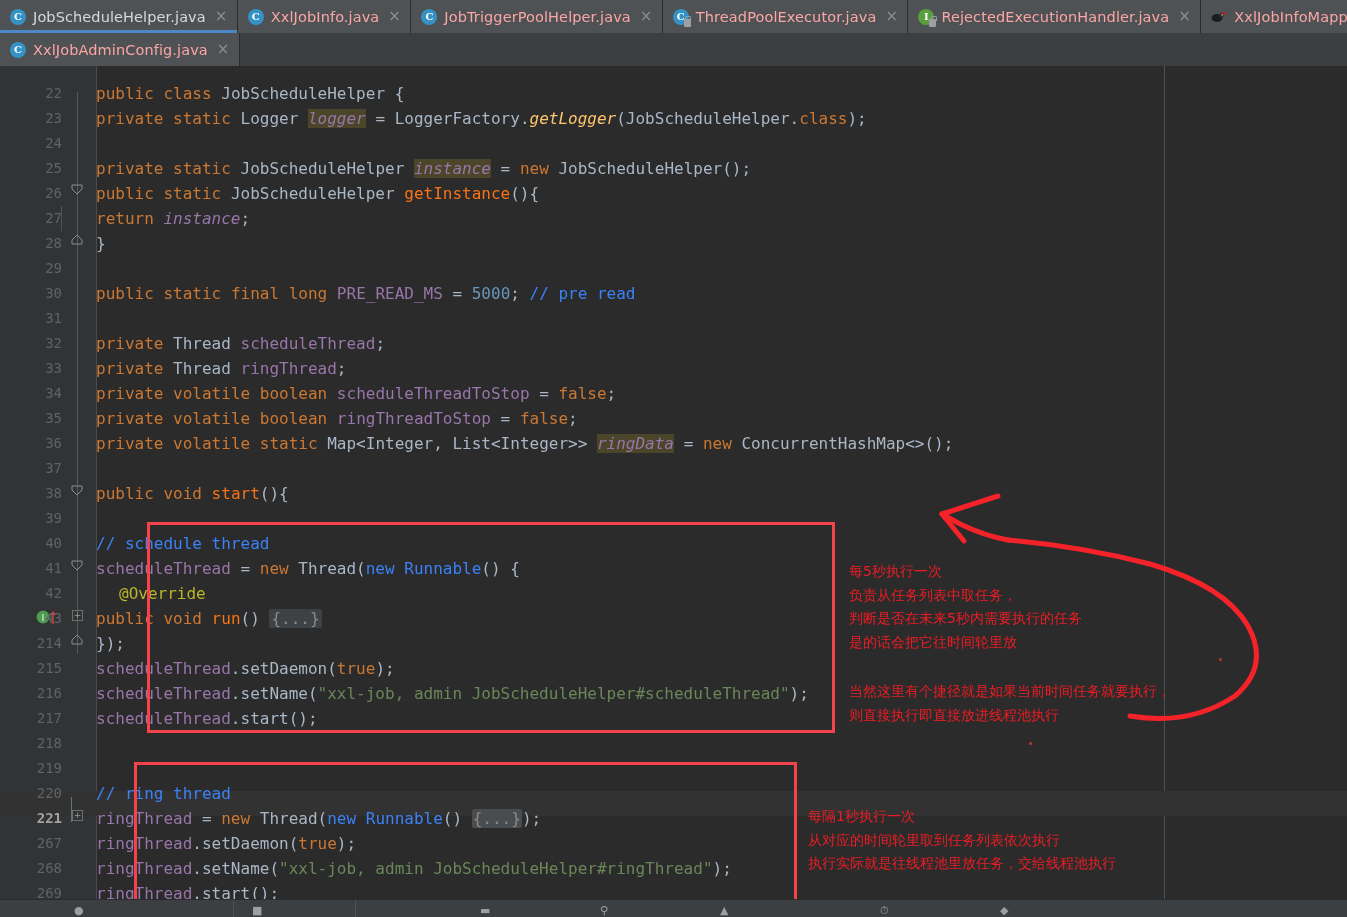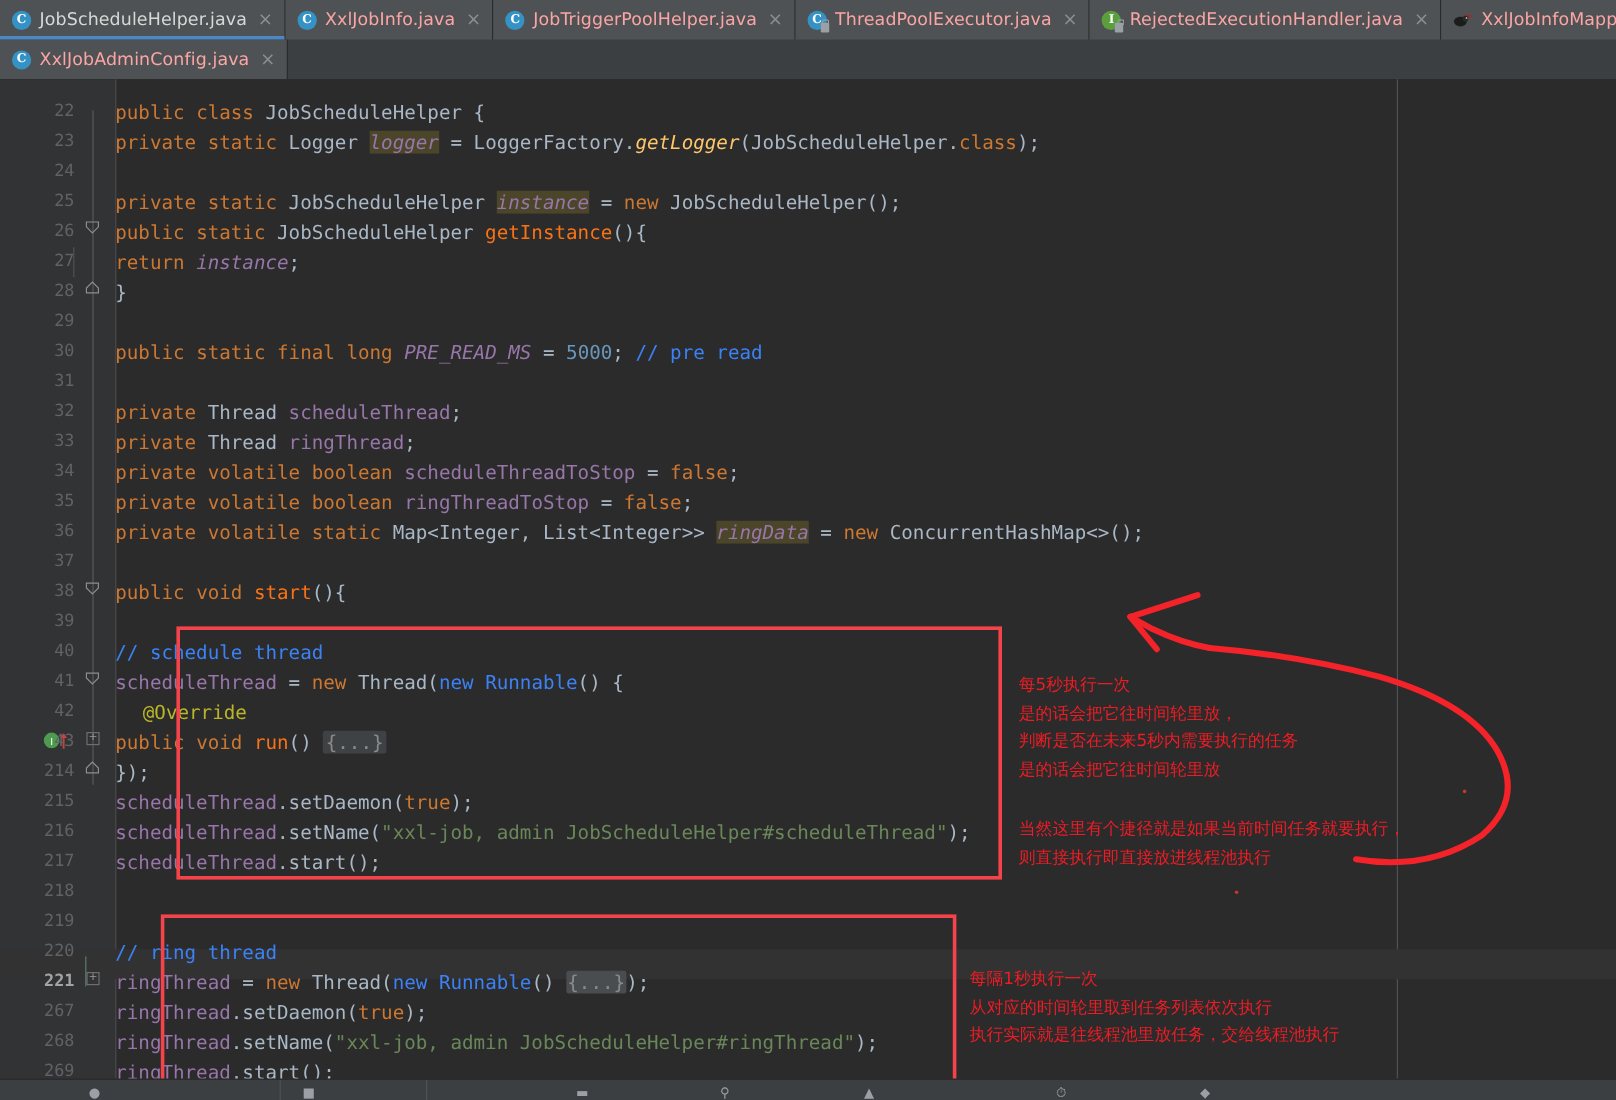--- a/index.html
+++ b/index.html
@@ -85,21 +85,21 @@
     font-family:"DejaVu Sans Mono", monospace;
   }
   .lnum.current { color:#a4a3a3; font-weight:bold; }
   .code { position:absolute; left:96px; line-height:25px; }
 
   
   .kw      { color:#cc7832; }
   .plain   { color:#a9b7c6; }
   .field   { color:#9876aa; }
   .statfld { color:#9876aa; font-style:italic; }
-  .statconst { color:#9876aa; font-style:italic; }
+  .statconst { color:#9876aa; }
   .method  { color:#f97316; }
   .methodi { color:#ffc66d; font-style:italic; }
   .num     { color:#6897bb; }
   .str     { color:#6a8759; }
   .cmt     { color:#3b82f6; }
   .anno    { color:#bbb529; }
   .hl { background:#4b4529; }
   .fold { background:#3f4244; color:#8a8a8a; border-radius:2px; padding:0 2px; }
   .fold2 { background:#4a4d4f; color:#8a8a8a; border-radius:2px; padding:0 1px; }
 
@@ -399,21 +399,21 @@
                Q 1225 520 1150 498 Q 1080 480 1008 474" fill="none" stroke="#f4232a" stroke-width="5" stroke-linecap="round"></path>
       <path d="M 1008 474 Q 985 470 960 458 L 942 448" fill="none" stroke="#f4232a" stroke-width="5" stroke-linecap="round"></path>
       <path d="M 942 448 L 998 430" fill="none" stroke="#f4232a" stroke-width="5" stroke-linecap="round"></path>
       <path d="M 942 448 L 964 475" fill="none" stroke="#f4232a" stroke-width="5" stroke-linecap="round"></path>
     </svg>
 
     <div class="redbox" style="left:147px;top:456px;width:688px;height:211px;"></div>
 
     <div class="redbox" style="left:134px;top:696px;width:663px;height:141px;"></div>
 
-    <div class="annot" style="left:849px;top:494px;"><span>每5秒执行一次</span><br><span>是的话会把它往时间轮里放，</span><br><span>判断是否在未来5秒内需要执行的任务</span><br><span>是的话会把它往时间轮里放</span></div>
+    <div class="annot" style="left:849px;top:494px;"><span>每5秒执行一次</span><br><span>负责从任务列表中取任务，</span><br><span>判断是否在未来5秒内需要执行的任务</span><br><span>是的话会把它往时间轮里放</span></div>
 
     <div class="annot" style="left:849px;top:614px;"><span>当然这里有个捷径就是如果当前时间任务就要执行，</span><br><span>则直接执行即直接放进线程池执行</span></div>
 
     <div class="annot" style="left:808px;top:739px;"><span>每隔1秒执行一次</span><br><span>从对应的时间轮里取到任务列表依次执行</span><br><span>执行实际就是往线程池里放任务，交给线程池执行</span></div>
 
     <div class="reddot" style="left:1219px;top:592px;"></div>
     <div class="reddot" style="left:1029px;top:676px;"></div>
 
   </div>
 

